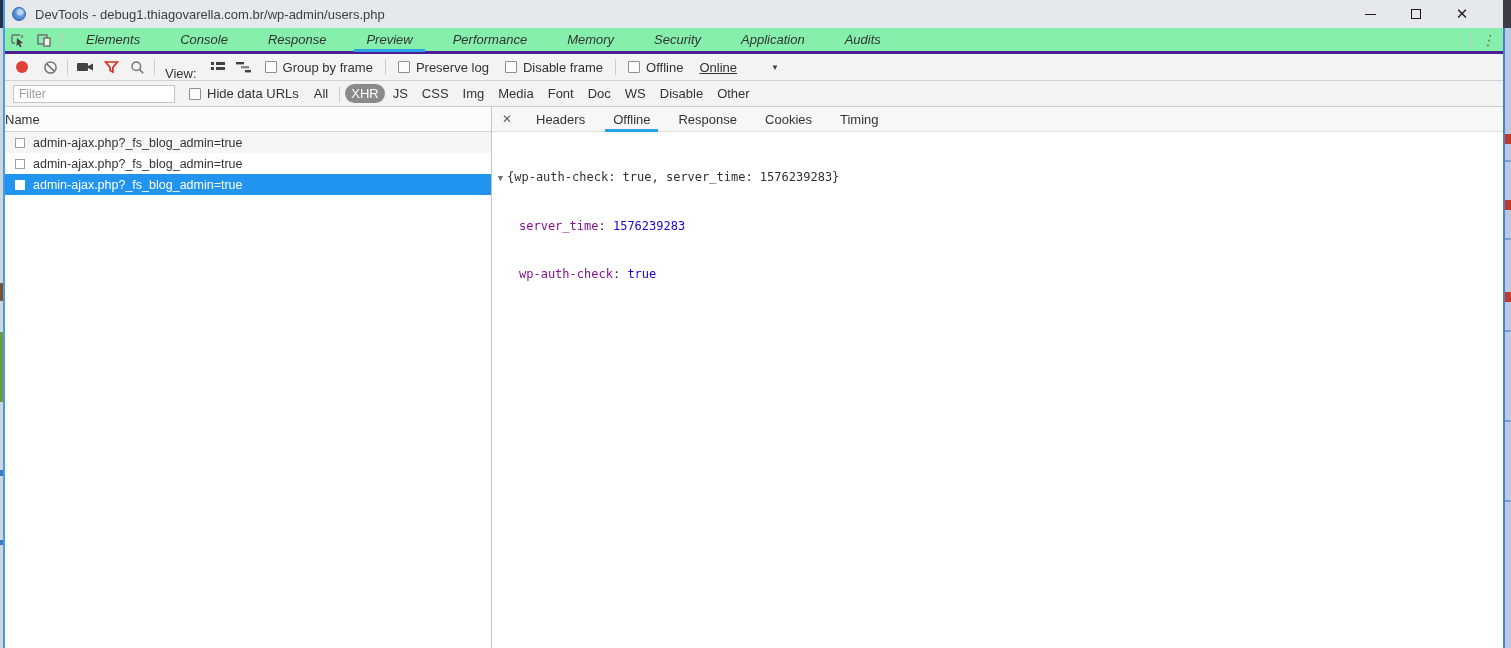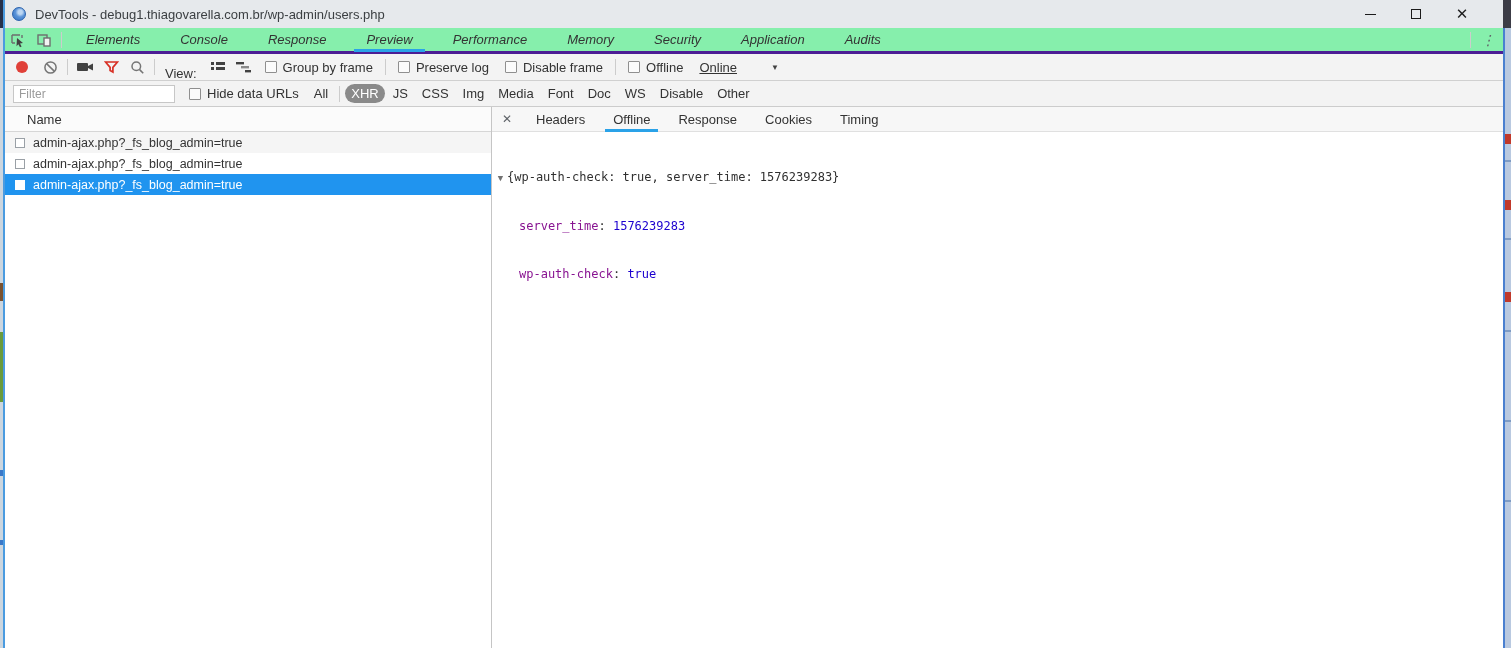--- a/index.html
+++ b/index.html
@@ -63,21 +63,21 @@
                   font-family: "Liberation Sans", sans-serif; outline: none; }
   .filter-input::placeholder { color: #9a9a9a; }
   .type-item { padding: 2px 6px; border-radius: 10px; margin: 0 1px; }
   .type-item.selected { background: #8a8a8a; color: #fff; }
 
   
   .main { flex: 1; display: flex; min-height: 0; }
   .left-panel { width: 487px; flex: 0 0 487px; border-right: 1px solid #c5c5c5;
                 display: flex; flex-direction: column; background: #fff; }
   .name-header { height: 25px; flex: 0 0 25px; background: #fbfbfb; border-bottom: 1px solid #d6d6d6;
-                 display: flex; align-items: center; padding-left: 22px; font-size: 13px; color: #333; }
+                 display: flex; align-items: center; padding-left: 0; font-size: 13px; color: #333; }
   .req-row { height: 21px; display: flex; align-items: center; padding-left: 10px;
              font-size: 12.5px; color: #333; }
   .req-row.stripe { background: #f5f5f5; }
   .req-row.selected { background: #2094ef; color: #fff; }
   .req-icon { width: 10px; height: 10px; border: 1px solid #9aa0a6; background: #fff; margin-right: 8px; flex: 0 0 10px; }
   .req-row.selected .req-icon { background: #fff; border-color: #fff; }
 
   .right-panel { flex: 1; display: flex; flex-direction: column; background: #fff; min-width: 0; }
   .detail-tabs { height: 25px; flex: 0 0 25px; background: #f7f7f7; border-bottom: 1px solid #e0e0e0;
                  display: flex; align-items: center; font-size: 13px; color: #333; }

